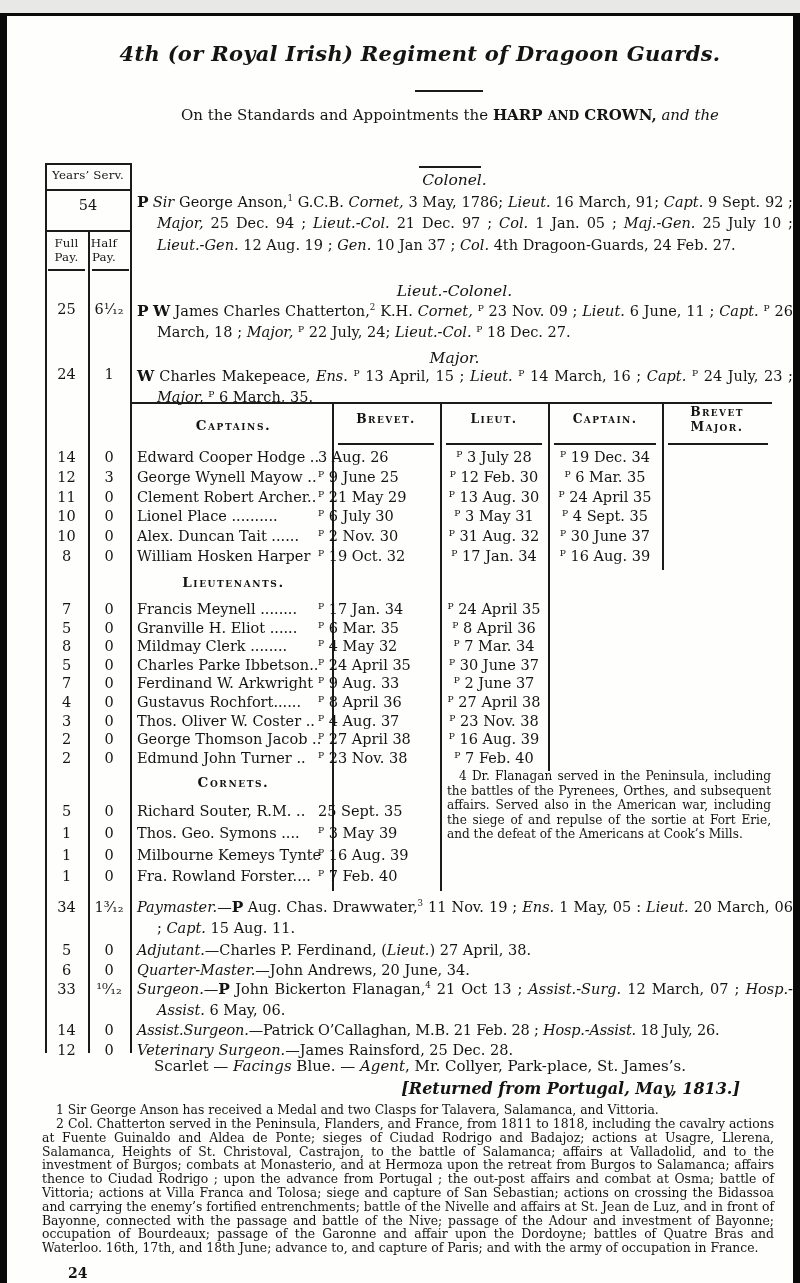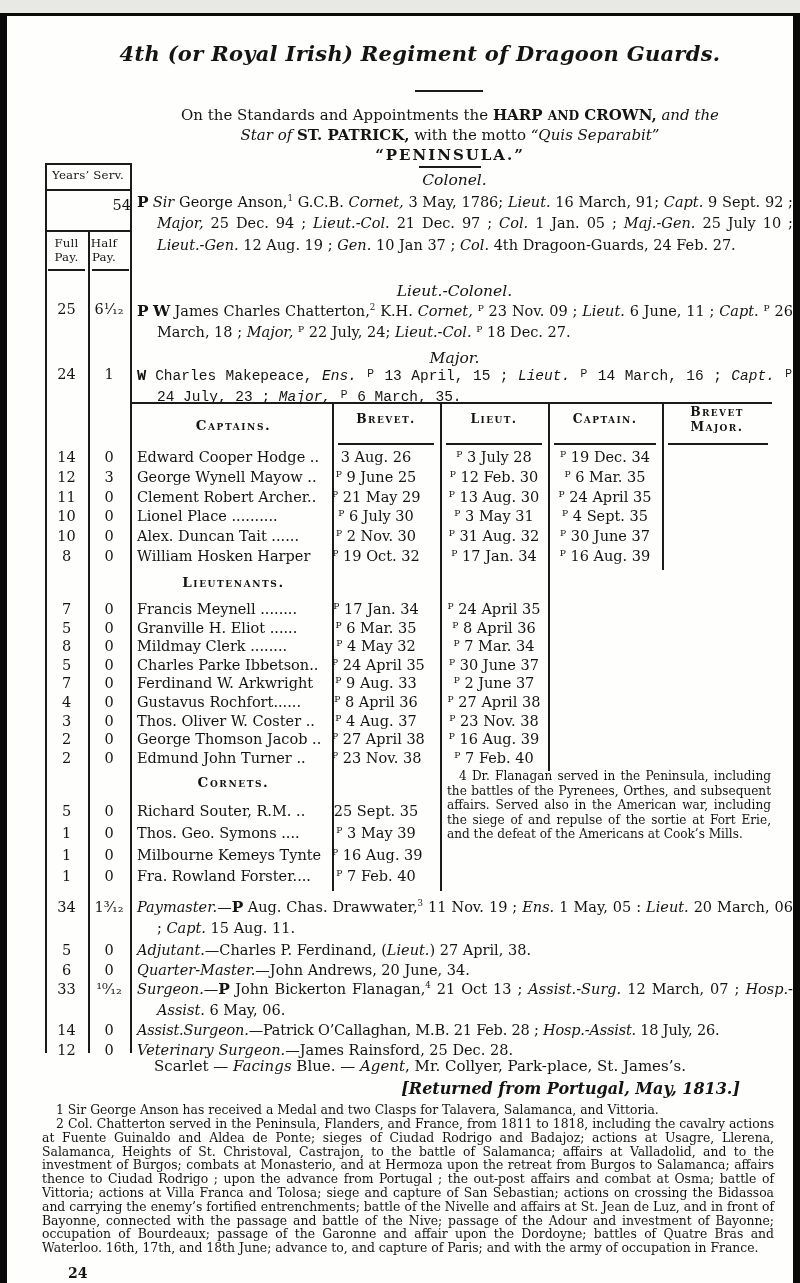--- a/index.html
+++ b/index.html
@@ -26,21 +26,21 @@
   .rail-half{position:absolute;left:88px;width:42px;text-align:center;}
   .ys-small{font-size:11.8px;letter-spacing:0.2px;}
   .tbl-head{font-variant:small-caps;letter-spacing:1.6px;font-size:13.5px;font-weight:bold;}
   .tbl-head-sm{font-variant:small-caps;letter-spacing:1.4px;font-size:12.3px;font-weight:bold;}
   .rows{position:absolute;left:45px;width:727px;}
   .trow{position:relative;height:var(--rh);font-size:14.5px;}
   .cell{position:absolute;top:0;white-space:nowrap;}
   .c-full{left:0;width:43px;text-align:center;}
   .c-half{left:43px;width:42px;text-align:center;}
   .c-name{left:92px;width:238px;text-align:left;overflow:hidden;}
-  .c-d1{left:287px;width:88px;text-align:center;}
+  .c-d1{left:273px;width:88px;}
   .c-d2{left:395px;width:108px;text-align:center;}
   .c-d3{left:503px;width:114px;text-align:center;}
   .c-d4{left:617px;width:110px;text-align:center;}
   .sidenote{font-size:12.1px;line-height:14.6px;}
   .footnote{font-size:12.4px;line-height:13.8px;}
   .facings{font-size:15px;}
   .returned{font-size:16px;font-weight:bold;font-style:italic;}
   .nowrap{white-space:nowrap;letter-spacing:-0.2px;}
   .pgnum{font-size:14px;font-weight:bold;}
 </style>
@@ -51,28 +51,26 @@
 
   <div class="bar" style="left:0;top:0;width:7px;height:1283px;"></div>
   <div class="bar" style="right:0;top:0;width:7px;height:1283px;"></div>
   <div class="bar" style="left:0;top:0;width:800px;height:3px;"></div>
   <div class="bar" style="left:0;top:1270px;width:800px;height:13px;"></div>
 
   <div class="abs ctr title" style="left:110px;top:28px;width:620px;"><span class="sg-i sg-b">4th (or Royal Irish)  Regiment of Dragoon Guards.</span></div>
   <div class="hr" style="left:415px;top:77px;width:68px;height:2px;"></div>
 
   <div class="abs ctr motto-line" style="left:130px;top:92px;width:640px;"><span>On the Standards and Appointments the </span><span class="sg-b">HARP </span><span class="sg-b sg-sm">AND</span><span class="sg-b"> CROWN,</span><span> </span><span class="sg-i">and the</span></div>
-  <div class="abs ctr motto-line" style="left:130px;top:112px;width:640px;"><span class="sg-i">Star of </span><span class="sg-b">ST. PATRICK,</span><span> with the motto </span><span class="sg-i">“Quis Separabit”</span></div>
-  <div class="abs ctr motto-line" style="left:130px;top:132px;width:640px;"><span class="sg-b sg-ls">“PENINSULA.”</span></div>
   <div class="hr" style="left:419px;top:153px;width:62px;height:2px;"></div>
 
   <div class="hr" style="left:45px;top:150px;width:87px;"></div>
   <div class="abs ctr ys-small" style="left:45px;top:155px;width:86px;">Years’ Serv.</div>
   <div class="hr" style="left:45px;top:176px;width:87px;"></div>
-  <div class="abs ctr" style="left:45px;top:184px;width:86px;font-size:14.5px;text-align:right;">54</div>
+  <div class="abs ctr" style="left:45px;top:184px;width:86px;font-size:14.5px;">54</div>
   <div class="hr" style="left:45px;top:217px;width:87px;"></div>
   <div class="abs ctr ys-small" style="left:45px;top:223px;width:43px;line-height:14px;">Full Pay.</div>
   <div class="abs ctr ys-small" style="left:89px;top:223px;width:30px;line-height:14px;">Half Pay.</div>
   <div class="hr" style="left:48px;top:256px;width:37px;"></div>
   <div class="hr" style="left:92px;top:256px;width:37px;"></div>
 
   <div class="vr" style="left:45px;top:150px;height:890px;"></div>
   <div class="vr" style="left:88px;top:219px;height:821px;"></div>
   <div class="vr" style="left:130px;top:150px;height:890px;"></div>
 
@@ -80,21 +78,21 @@
   <div class="abs just officer-para" style="left:137px;top:179px;width:636px;"><span class="sg-g">P</span><span> </span><span class="sg-i">Sir</span><span> George Anson,</span><span class="sg-sup">1</span><span> G.C.B. </span><span class="sg-i">Cornet,</span><span> 3 May, 1786;  </span><span class="sg-i">Lieut.</span><span> 16 March, 91; </span><span class="sg-i">Capt.</span><span> 9 Sept. 92 ;  </span><span class="sg-i">Major,</span><span> 25 Dec. 94 ;  </span><span class="sg-i">Lieut.-Col.</span><span> 21 Dec. 97 ;  </span><span class="sg-i">Col.</span><span> 1 Jan. 05 ;  </span><span class="sg-i">Maj.-Gen.</span><span> 25 July 10 ;  </span><span class="sg-i">Lieut.-Gen.</span><span> 12 Aug. 19 ;  </span><span class="sg-i">Gen.</span><span> 10 Jan 37 ;  </span><span class="sg-i">Col.</span><span> 4th Dragoon-Guards, 24 Feb. 27.</span></div>
 
   <div class="abs ctr sec-head" style="left:137px;top:269px;width:635px;">Lieut.-Colonel.</div>
   <span class="rail rail-full abs" style="top:288px;">25</span>
   <span class="rail rail-half abs" style="top:288px;">6¹⁄₁₂</span>
   <div class="abs just officer-para" style="left:137px;top:288px;width:636px;"><span class="sg-g">P</span><span> </span><span class="sg-g">W</span><span> James Charles Chatterton,</span><span class="sg-sup">2</span><span> K.H. </span><span class="sg-i">Cornet,</span><span> ᴾ 23 Nov. 09 ;  </span><span class="sg-i">Lieut.</span><span> 6 June, 11 ;  </span><span class="sg-i">Capt.</span><span> ᴾ 26 March, 18 ;  </span><span class="sg-i">Major,</span><span> ᴾ 22 July, 24;  </span><span class="sg-i">Lieut.-Col.</span><span> ᴾ 18 Dec. 27.</span></div>
 
   <div class="abs ctr sec-head" style="left:137px;top:336px;width:635px;">Major.</div>
   <span class="rail rail-full abs" style="top:353px;">24</span>
   <span class="rail rail-half abs" style="top:353px;">1</span>
-  <div class="abs just officer-para" style="left:137px;top:353px;width:636px;font-family:Liberation Mono, monospace;"><span class="sg-g">W</span><span> Charles Makepeace, </span><span class="sg-i">Ens.</span><span> ᴾ 13 April, 15 ;  </span><span class="sg-i">Lieut.</span><span> ᴾ 14 March, 16 ;  </span><span class="sg-i">Capt.</span><span> ᴾ 24 July, 23 ;  </span><span class="sg-i">Major,</span><span> ᴾ 6 March, 35.</span></div>
+  <div class="abs just officer-para" style="left:137px;top:353px;width:636px;"><span class="sg-g">W</span><span> Charles Makepeace, </span><span class="sg-i">Ens.</span><span> ᴾ 13 April, 15 ;  </span><span class="sg-i">Lieut.</span><span> ᴾ 14 March, 16 ;  </span><span class="sg-i">Capt.</span><span> ᴾ 24 July, 23 ;  </span><span class="sg-i">Major,</span><span> ᴾ 6 March, 35.</span></div>
 
   <div class="hr" style="left:131px;top:389px;width:641px;"></div>
   <div class="vr" style="left:332px;top:389px;height:489px;"></div>
   <div class="vr" style="left:440px;top:389px;height:489px;"></div>
   <div class="vr" style="left:548px;top:389px;height:369px;"></div>
   <div class="vr" style="left:662px;top:389px;height:168px;"></div>
 
   <div class="abs ctr tbl-head" style="left:137px;top:404px;width:193px;">Captains.</div>
   <div class="abs ctr tbl-head-sm" style="left:332px;top:398px;width:108px;">Brevet.</div>
   <div class="abs ctr tbl-head-sm" style="left:440px;top:398px;width:108px;">Lieut.</div>

